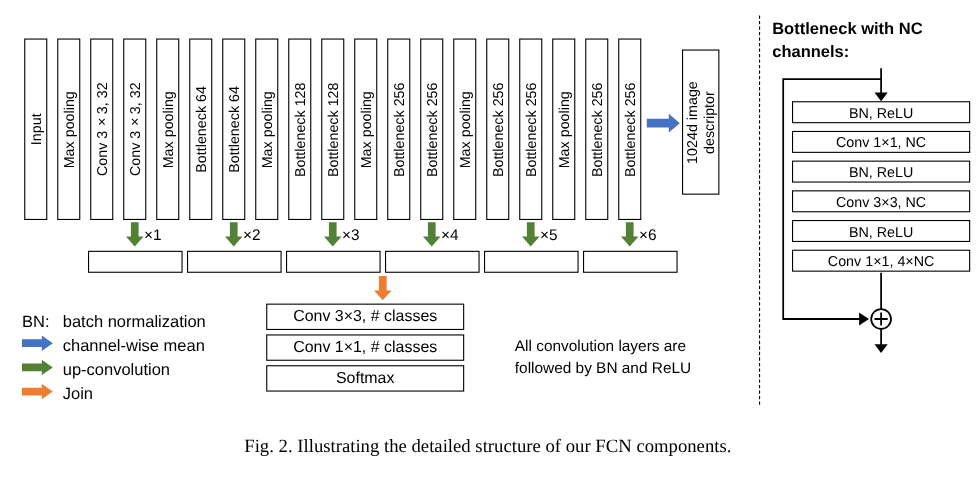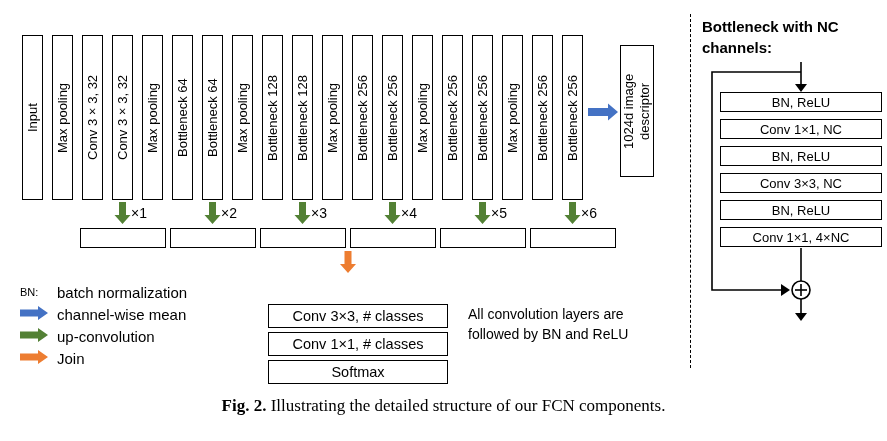--- a/index.html
+++ b/index.html
@@ -16,46 +16,46 @@
           border:1.5px solid #000; box-sizing:border-box; background:#fff;
           writing-mode:vertical-rl; transform:rotate(180deg);
           display:flex; align-items:center; justify-content:center;
           text-align:center; font-size:13px; line-height:1.2; }
 
   .upconv-label { position:absolute; top:205px; font-size:14px; }
 
   .mergebox { position:absolute; top:228px; width:86px; height:20px;
           border:1.5px solid #000; box-sizing:border-box; background:#fff; }
 
-  .headbox { position:absolute; left:268px; width:180px; height:24px;
+  .headbox { position:absolute; left:242px; width:180px; height:24px;
           border:1.5px solid #000; box-sizing:border-box; background:#fff;
-          display:flex; align-items:center; justify-content:center; font-size:14.5px;margin-top:28px; }
+          display:flex; align-items:center; justify-content:center; font-size:14.5px; }
 
   .legend-row { position:absolute; left:20px; display:flex; align-items:center;
           height:18px; font-size:15px; }
-  .legend-key { flex:0 0 37px; width:37px; font-size:11px; }
+  .legend-key { flex:0 0 37px; width:37px; font-size:15px; }
 
   .note { position:absolute; left:468px; top:304px; width:192px;
           font-size:14px; line-height:1.45; }
 
   .dash-sep { position:absolute; left:690px; top:14px; height:354px;
           border-left:1.6px dashed #000; }
 
   .bn-title { position:absolute; left:702px; top:16px; width:158px;
           font-size:15px; line-height:1.4;font-weight:bold; }
 
   .bnbox { position:absolute; left:720px; width:162px; height:20px;
           border:1.5px solid #000; box-sizing:border-box; background:#fff;
           display:flex; align-items:center; justify-content:center; font-size:13px; }
 
   .overlay { position:absolute; left:0; top:0; pointer-events:none; }
 
   .caption { position:absolute; left:0; right:0; top:396px; text-align:center;
           font-family:"Liberation Serif", serif; font-size:17px; }
-  .caption b { font-weight:bold; }
+  .caption b { font-weight:normal; }
 </style>
 </head>
 <body>
 
 <div class="page">
 
   <div class="vbox" style="left:22px">Input</div>
   <div class="vbox" style="left:52px">Max pooling</div>
   <div class="vbox" style="left:82px">Conv 3×3, 32</div>
   <div class="vbox" style="left:112px">Conv 3×3, 32</div>

